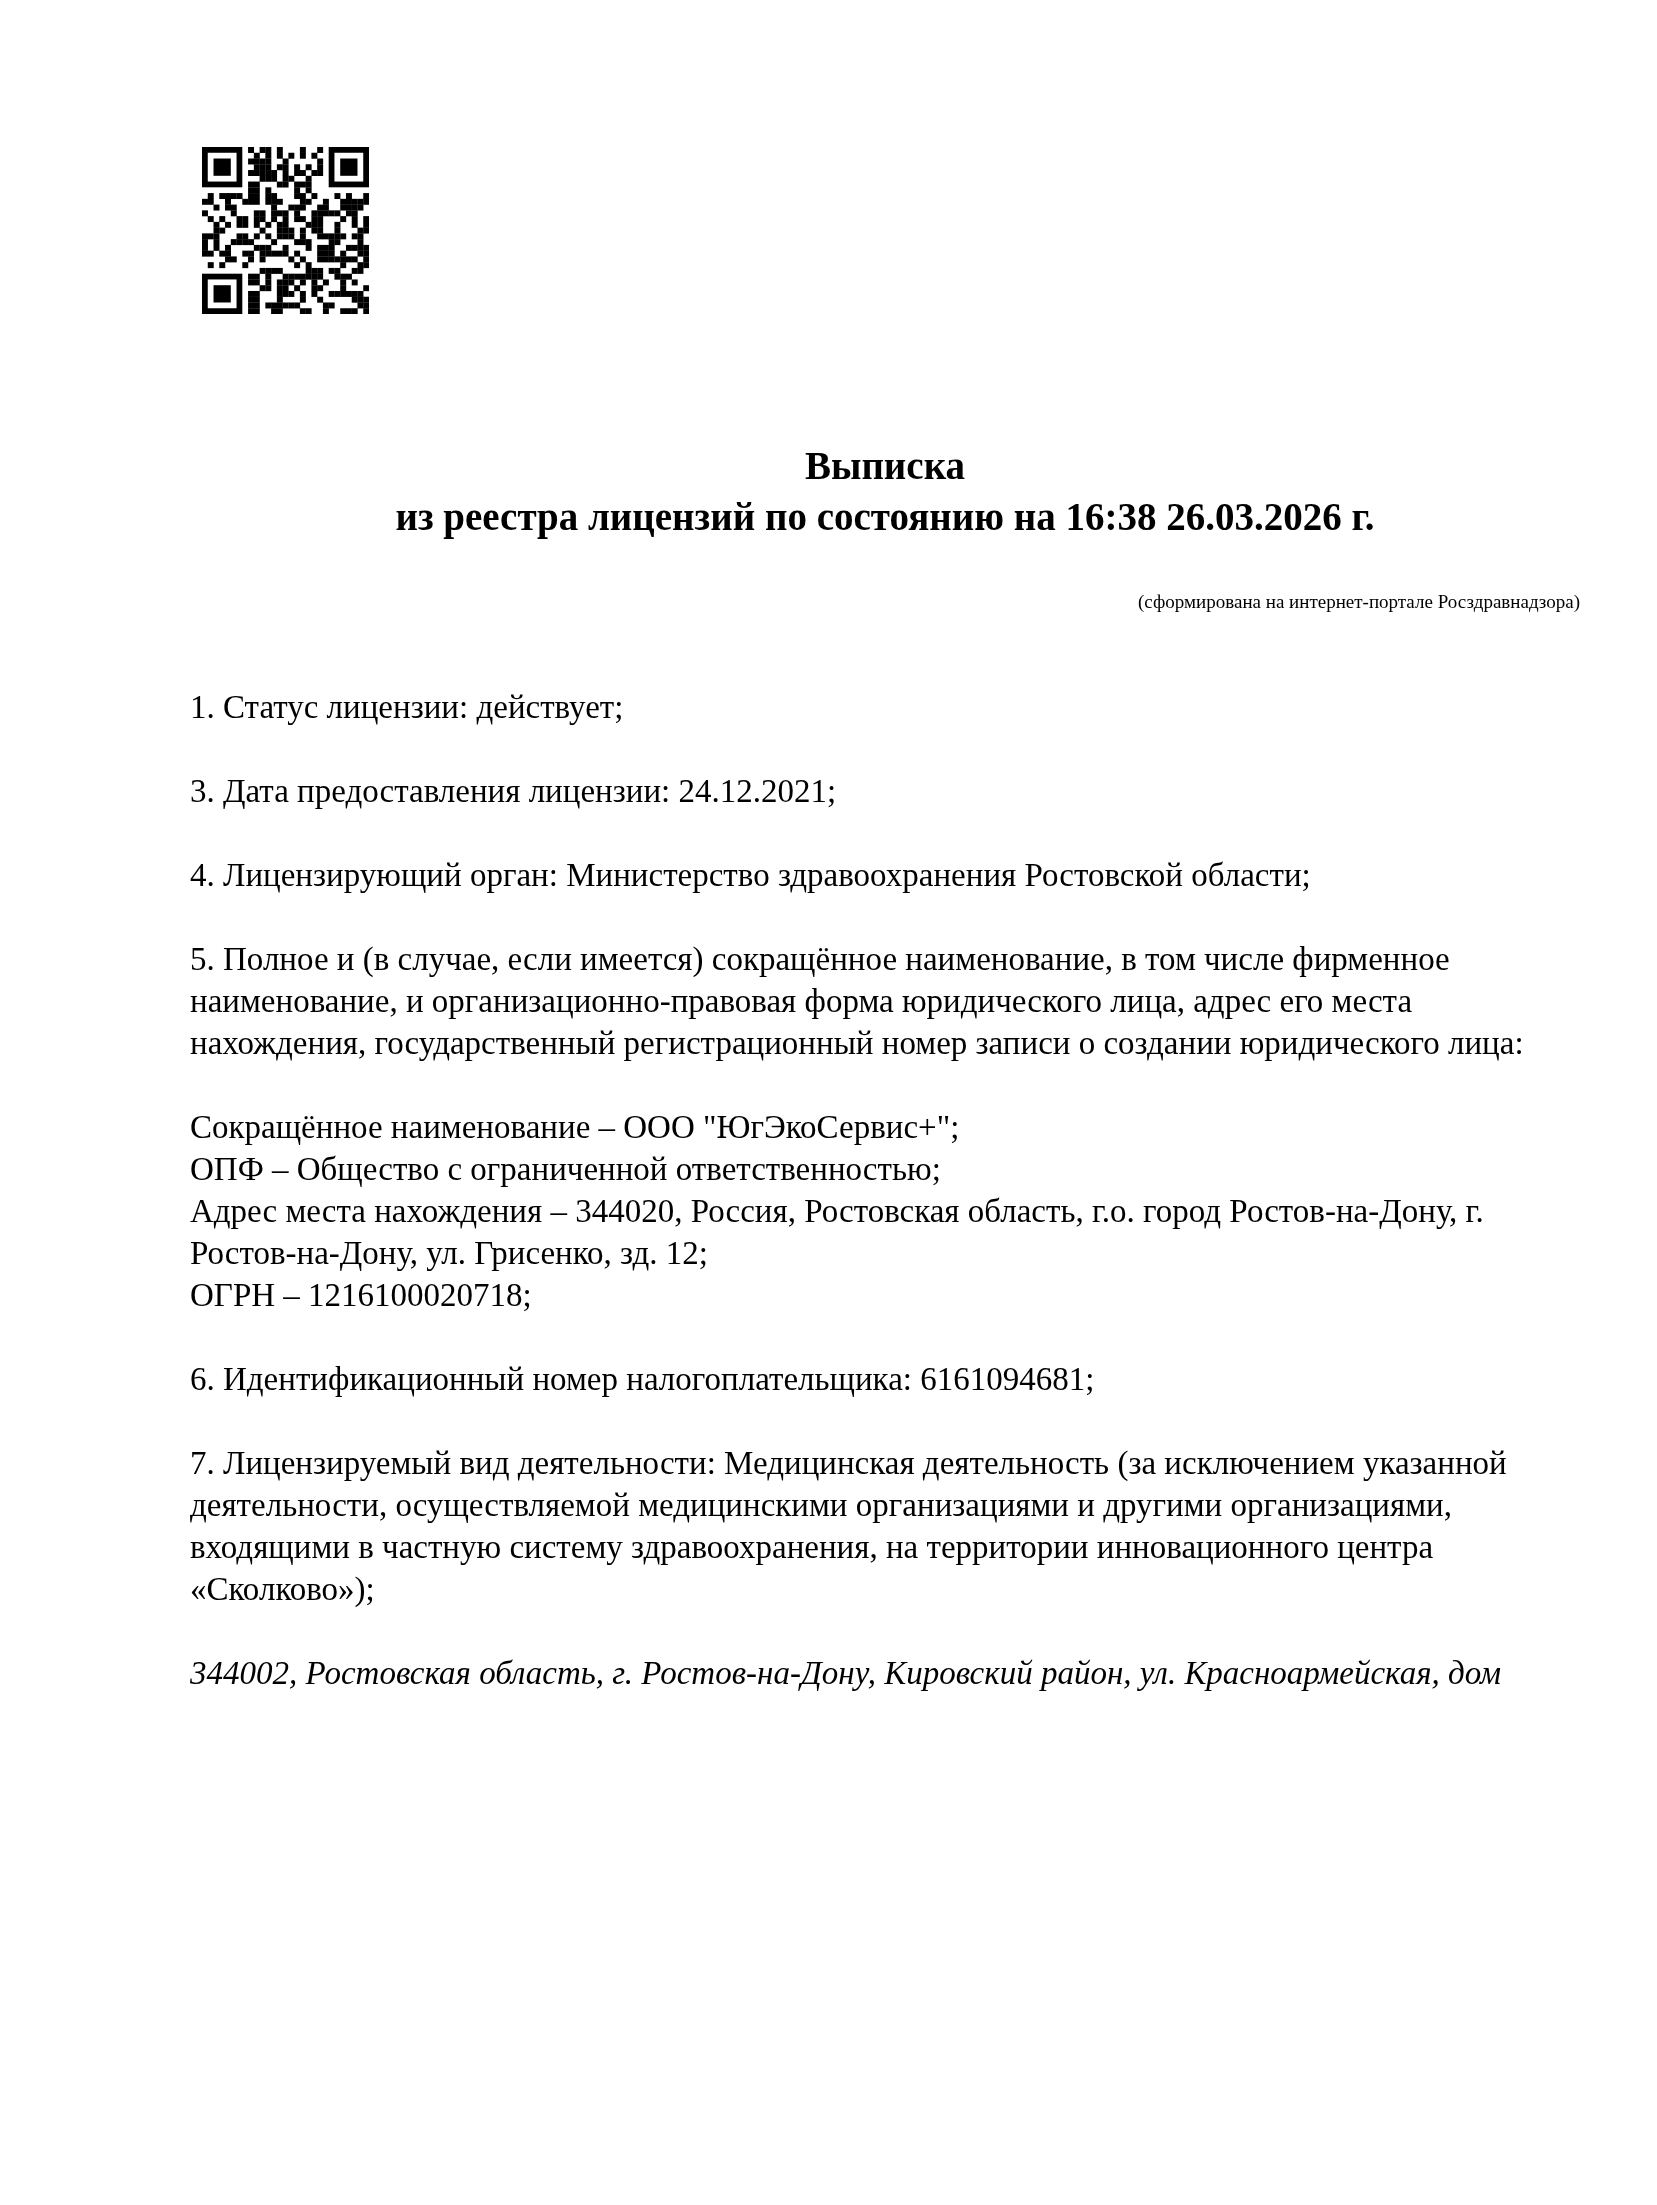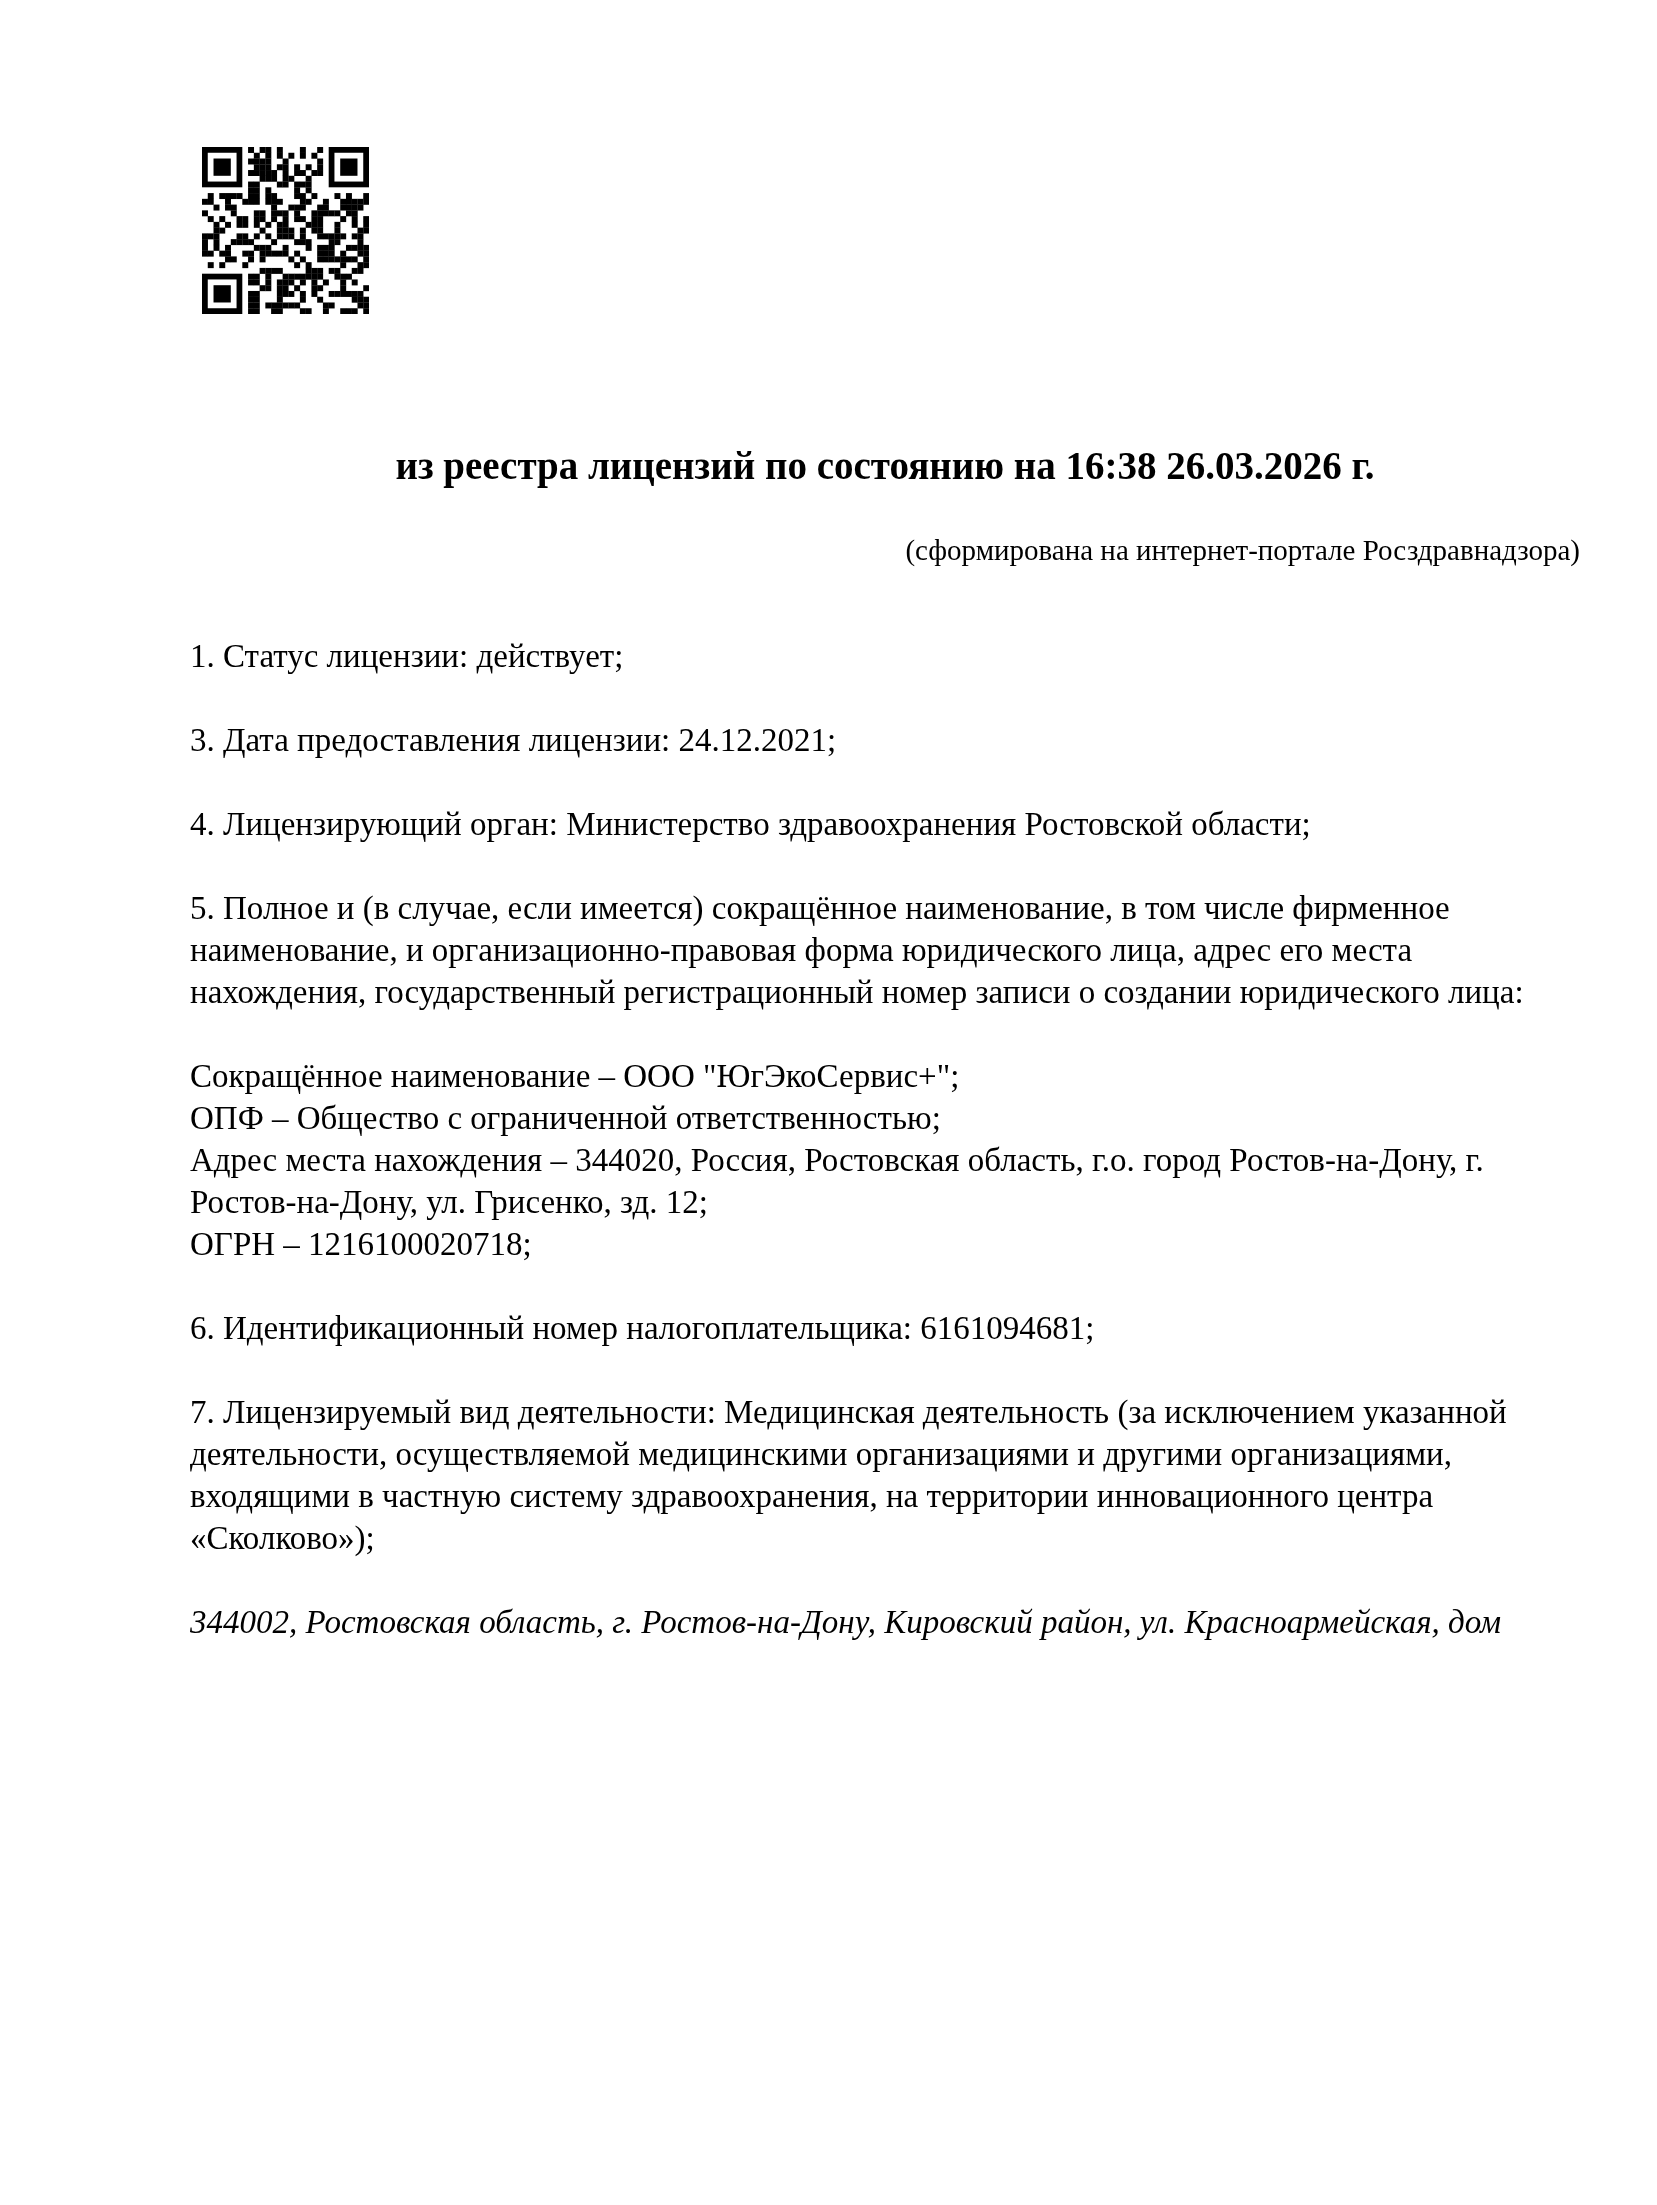--- a/index.html
+++ b/index.html
@@ -24,21 +24,21 @@
   }
   .title{
     margin-top:440px;
     font-size:39px;
     line-height:51px;
     font-weight:bold;
     text-align:center;
   }
   .subtitle{
     margin-top:41px;
-    font-size:29px;
+    font-size:19px;
     line-height:37px;
     text-align:right;
   }
   .body{
     margin-top:66px;
     font-size:33px;
     line-height:42px;
     text-align:left;
   }
   .para{
@@ -397,20 +397,21 @@
           <rect x="0" y="189.6551724137931" width="60.344827586206904" height="60.344827586206904"></rect>
           <rect fill="#fff" x="8.620689655172415" y="198.27586206896552" width="43.10344827586207" height="43.10344827586207"></rect>
           <rect x="17.24137931034483" y="206.89655172413796" width="25.862068965517246" height="25.862068965517246"></rect>
         </g>
       </svg>
   </div>
 
   <div class="content">
 
     <div class="title">
+      <div>Выписка</div>
       <div>из реестра лицензий по состоянию на 16:38 26.03.2026 г.</div>
     </div>
 
     <div class="subtitle">(сформирована на интернет-портале Росздравнадзора)</div>
 
     <div class="body">
 
       <div class="para">1. Статус лицензии: действует;</div>
 
 

